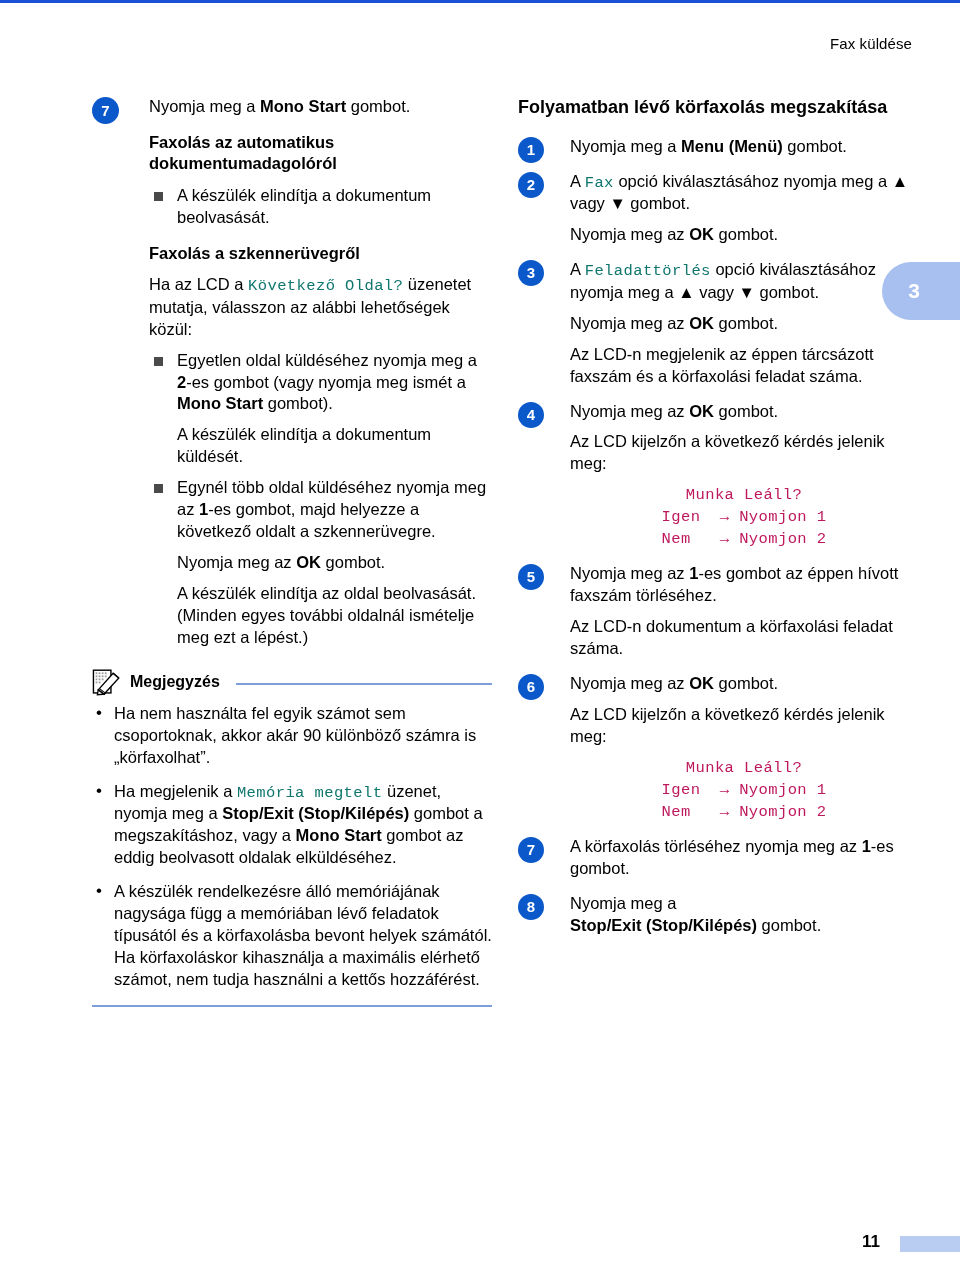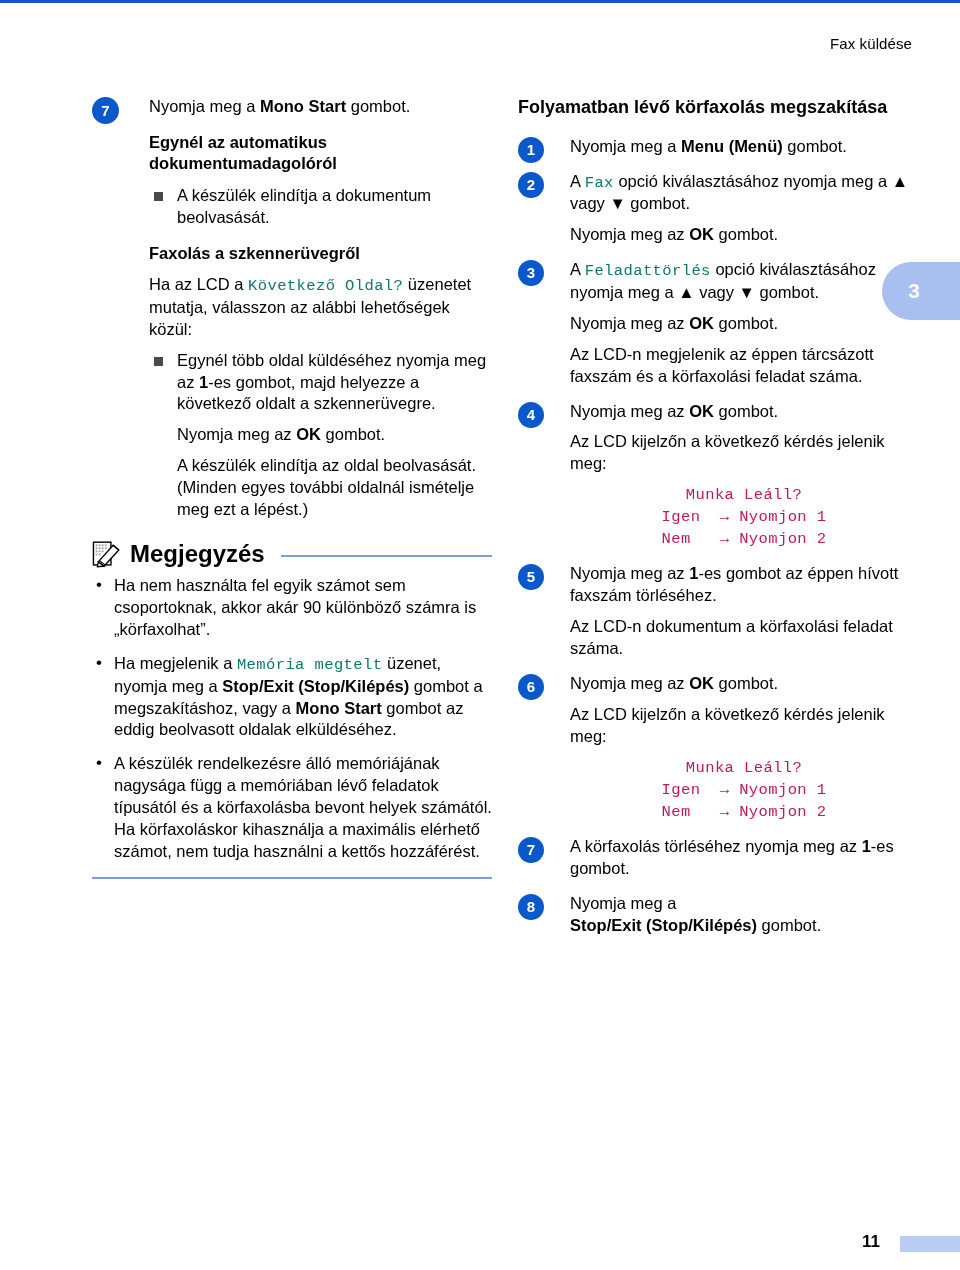--- a/index.html
+++ b/index.html
@@ -172,21 +172,21 @@
     position: relative;
   }
   .note-head {
     display: flex;
     align-items: center;
     height: 30px;
     margin-bottom: 4px;
   }
   .note-icon { width: 30px; height: 28px; margin-right: 8px; flex: none; }
   .note-title {
-    font-size: 24px;
+    font-size: 16px;
     font-weight: bold;
     white-space: nowrap;
   }
   .note-rule {
     flex: 1 1 auto;
     height: 2px;
     background: #7d9ddb;
     margin-left: 16px;
     margin-top: 4px;
   }
@@ -230,33 +230,37 @@
 <div class="folio">11</div>
 <div class="folio-bar"></div>
 
 <div class="col col-left">
 
   <div class="step">
     <div class="step-num">7</div>
 
     <p class="body"><span>Nyomja meg a </span><b>Mono Start</b><span> gombot.</span></p>
 
-    <h3 class="sub">Egynél az automatikus dokumentumadagolóról</h3>
+    <h3 class="sub">Faxolás az automatikus dokumentumadagolóról</h3>
 
     <ul class="sq">
       <li>
         <p class="body">A készülék elindítja a dokumentum beolvasását.</p>
       </li>
     </ul>
 
     <h3 class="sub">Faxolás a szkennerüvegről</h3>
 
     <p class="body"><span>Ha az LCD a </span><span class="lcd">Következő Oldal?</span><span> üzenetet mutatja, válasszon az alábbi lehetőségek közül:</span></p>
 
     <ul class="sq">
+      <li>
+        <p class="body"><span>Egyetlen oldal küldéséhez nyomja meg a </span><b>2</b><span>-es gombot (vagy nyomja meg ismét a </span><b>Mono Start</b><span> gombot).</span></p>
+        <p class="body">A készülék elindítja a dokumentum küldését.</p>
+      </li>
       <li>
         <p class="body"><span>Egynél több oldal küldéséhez nyomja meg az </span><b>1</b><span>-es gombot, majd helyezze a következő oldalt a szkennerüvegre.</span></p>
         <p class="body"><span>Nyomja meg az </span><b>OK</b><span> gombot.</span></p>
         <p class="body">A készülék elindítja az oldal beolvasását. (Minden egyes további oldalnál ismételje meg ezt a lépést.)</p>
       </li>
     </ul>
   </div>
 
   <div class="note">
     <div class="note-head">

